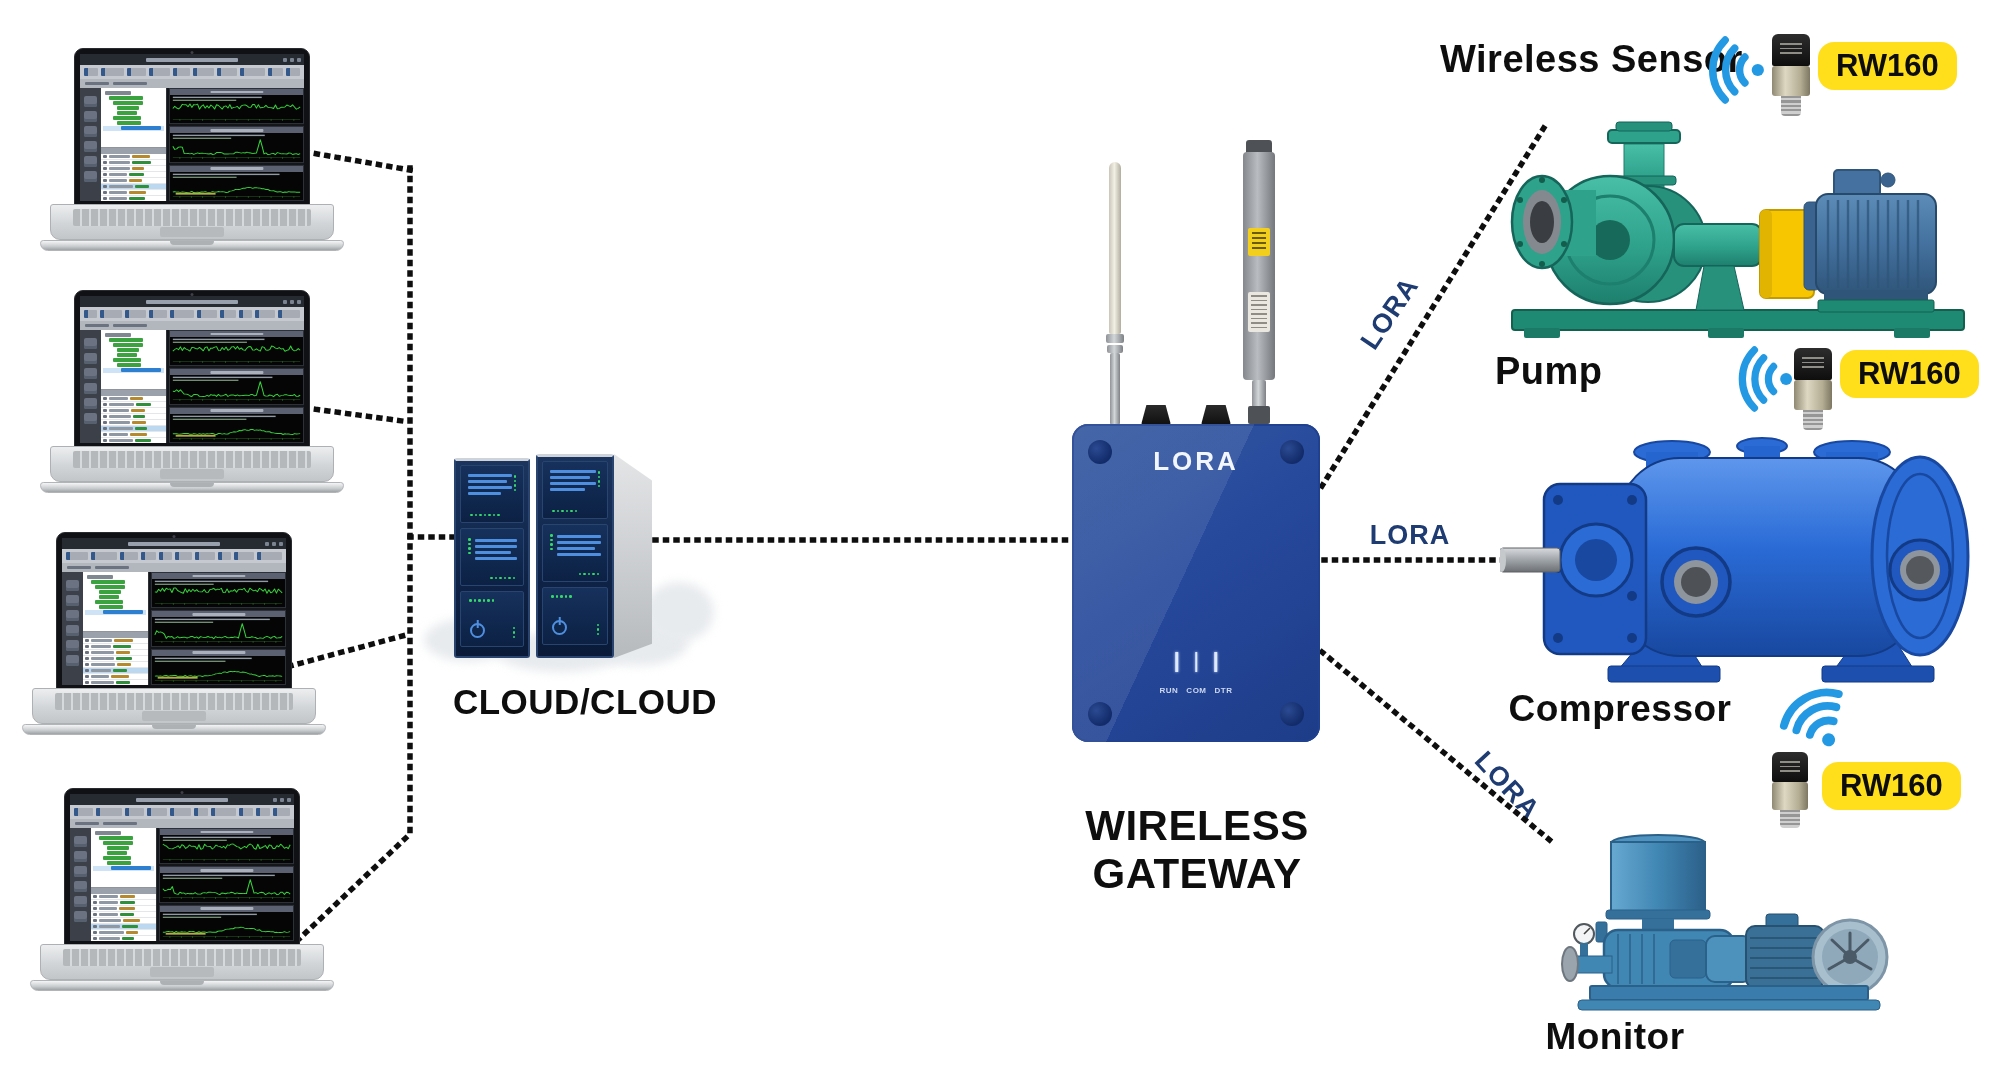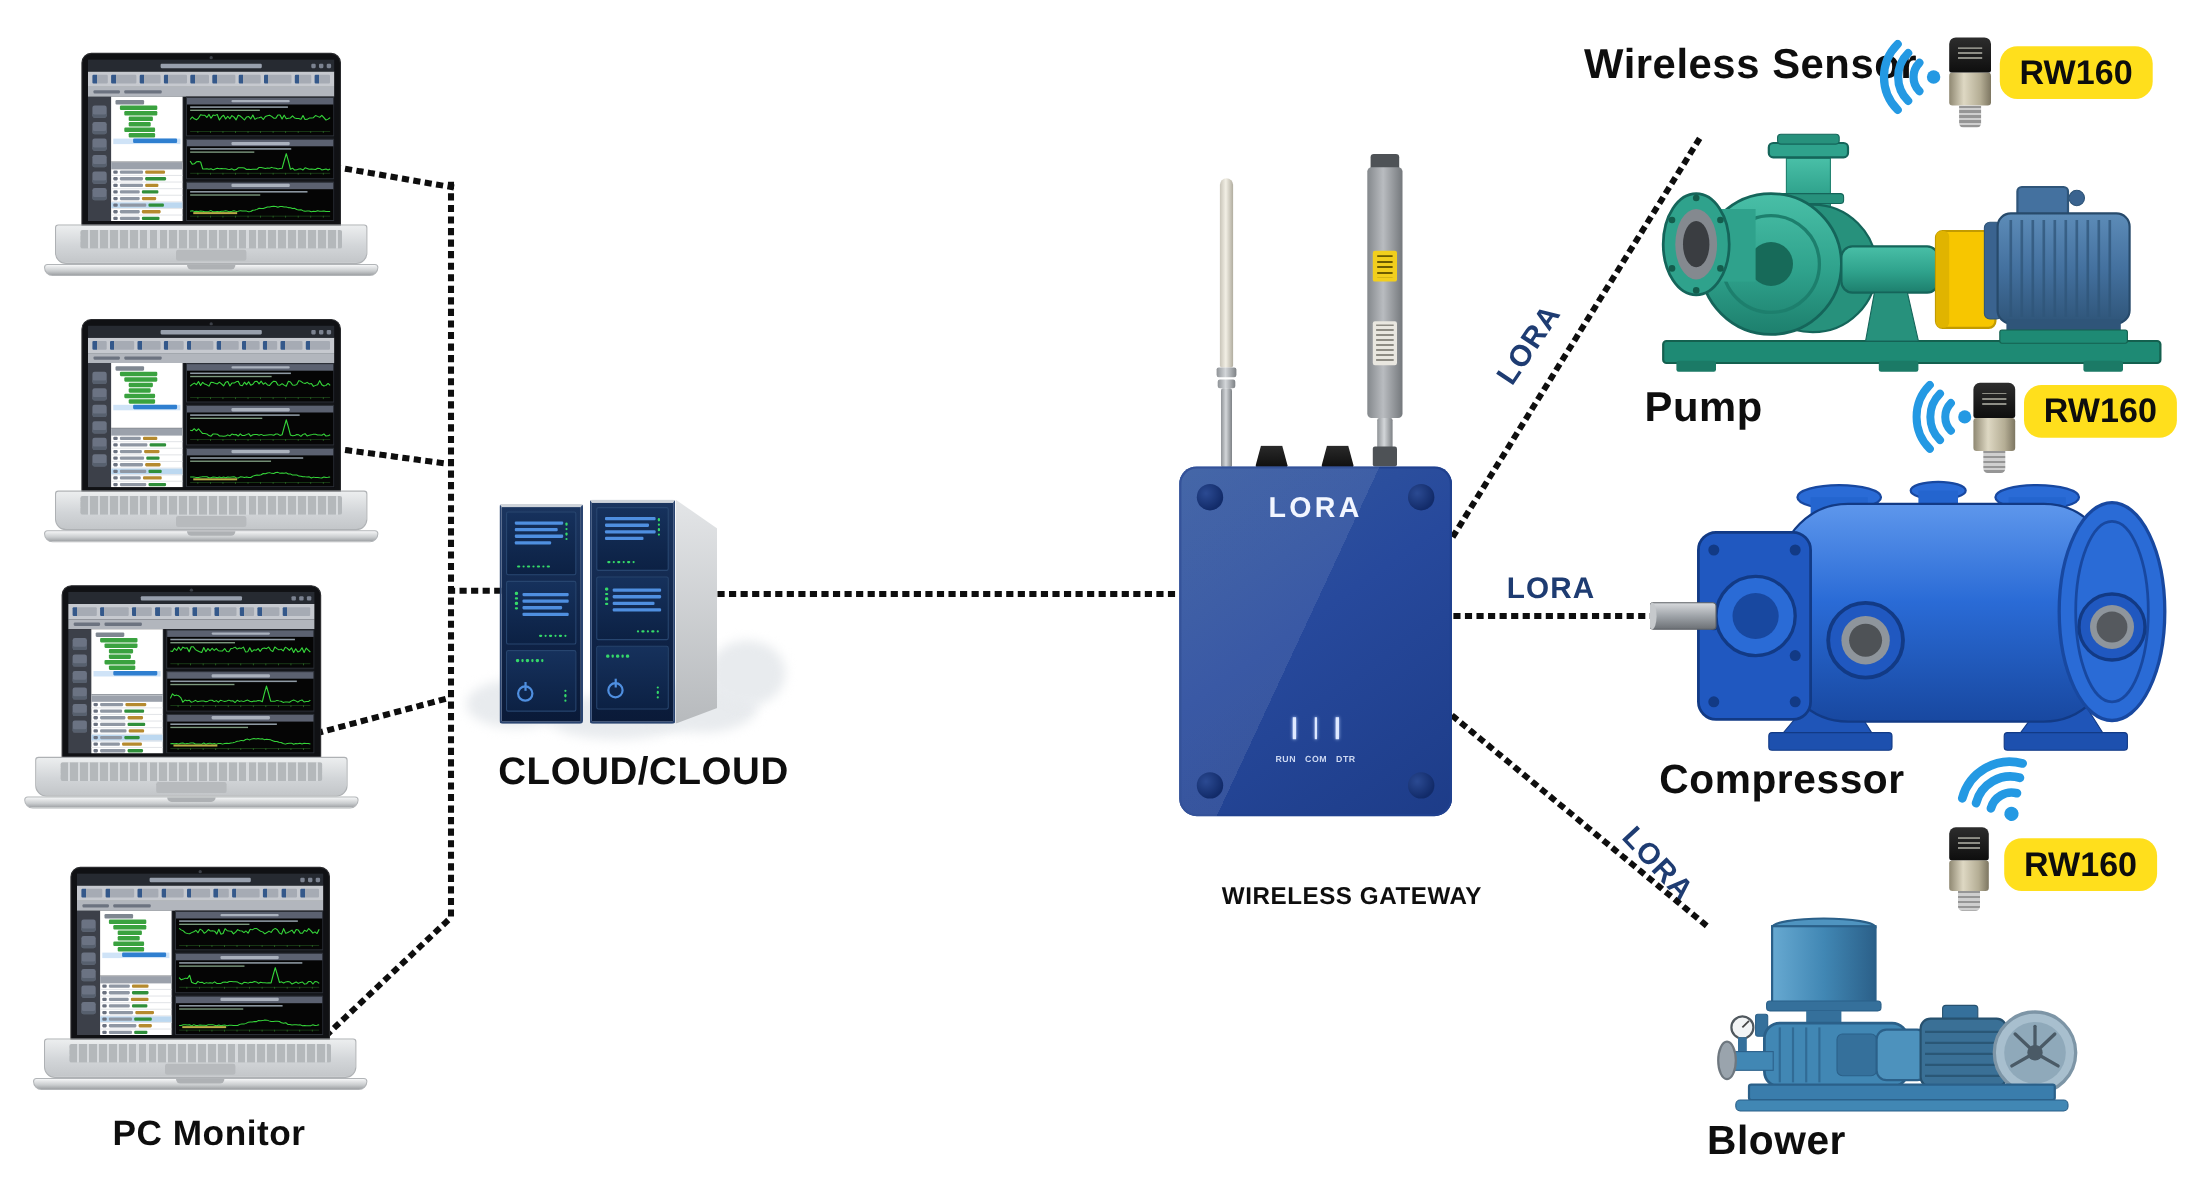--- a/index.html
+++ b/index.html
@@ -860,21 +860,20 @@
     </div>
     <div class="lap-deck">
           <div class="keys"></div>
           <div class="pad"></div>
         </div>
     <div class="lap-base">
           <i class="notch"></i>
         </div>
   </div>
     </div>
-  <div class="big-label" style="left:60px;top:1012px;width:260px;text-align:center;font-size:32px;">PC Monitor</div>
 
   <div id="server-group">
     <div class="puff" style="left:-24px;top:186px;width:90px;height:44px;"></div>
     <div class="puff" style="left:48px;top:200px;width:130px;height:40px;"></div>
     <div class="puff" style="left:140px;top:188px;width:100px;height:46px;"></div>
     <div class="puff" style="left:196px;top:150px;width:70px;height:60px;"></div>
 
     <div class="tower" style="left:6px;top:26px;width:76px;height:200px;">
       <div class="srv-mod">
           <div class="stripes" style="position:absolute;left:7px;top:8px;width:44px;">
@@ -1032,21 +1031,21 @@
           <i></i>
           <i></i>
         </div>
       <div class="gw-ledlabels">
         <span>RUN</span>
           <span>COM</span>
           <span>DTR</span>
       </div>
     </div>
 
-    <div class="big-label" style="left:1012px;top:802px;width:370px;text-align:center;font-size:22px;margin-left:32px;">WIRELESS GATEWAY</div>
+    <div class="big-label" style="left:1012px;top:802px;width:370px;text-align:center;font-size:42px;">WIRELESS GATEWAY</div>
   </div>
 
   <div class="navy-label" style="left:1338px;top:298px;width:104px;text-align:center;font-size:27px;transform:rotate(-56deg);">LORA</div>
   <div class="navy-label" style="left:1358px;top:520px;width:104px;text-align:center;font-size:27px;">LORA</div>
   <div class="navy-label" style="left:1455px;top:770px;width:104px;text-align:center;font-size:27px;transform:rotate(47deg);">LORA</div>
 
   <div class="big-label" style="left:1440px;top:38px;font-size:38px;">Wireless Sensor</div>
 
   <div class="wifi" style="left:1700px;top:34px;width:68px;height:72px;transform:rotate(-90deg);">
     <svg viewBox="0 0 100 100" width="68" height="72">
@@ -1249,14 +1248,14 @@
       <line x1="300" y1="127" x2="300" y2="103"></line>
         <line x1="300" y1="127" x2="321" y2="139"></line>
       <line x1="300" y1="127" x2="279" y2="139"></line>
         <line x1="300" y1="127" x2="318" y2="110"></line>
       <line x1="300" y1="127" x2="282" y2="110"></line>
     </g>
     <circle cx="300" cy="127" r="7" fill="#4a5a66"></circle>
     <rect x="40" y="156" width="278" height="14" rx="2" fill="#3a7dac" stroke="#2b6089" stroke-width="2"></rect>
     <rect x="28" y="170" width="302" height="10" rx="4" fill="#4187b4" stroke="#2b6089"></rect>
   </svg>
-  <div class="big-label" style="left:1525px;top:1016px;width:180px;text-align:center;font-size:37px;">Blower</div>
+  <div class="big-label" style="left:1525px;top:1016px;width:180px;text-align:center;font-size:37px;">Monitor</div>
 </div>
 
 </body></html>

